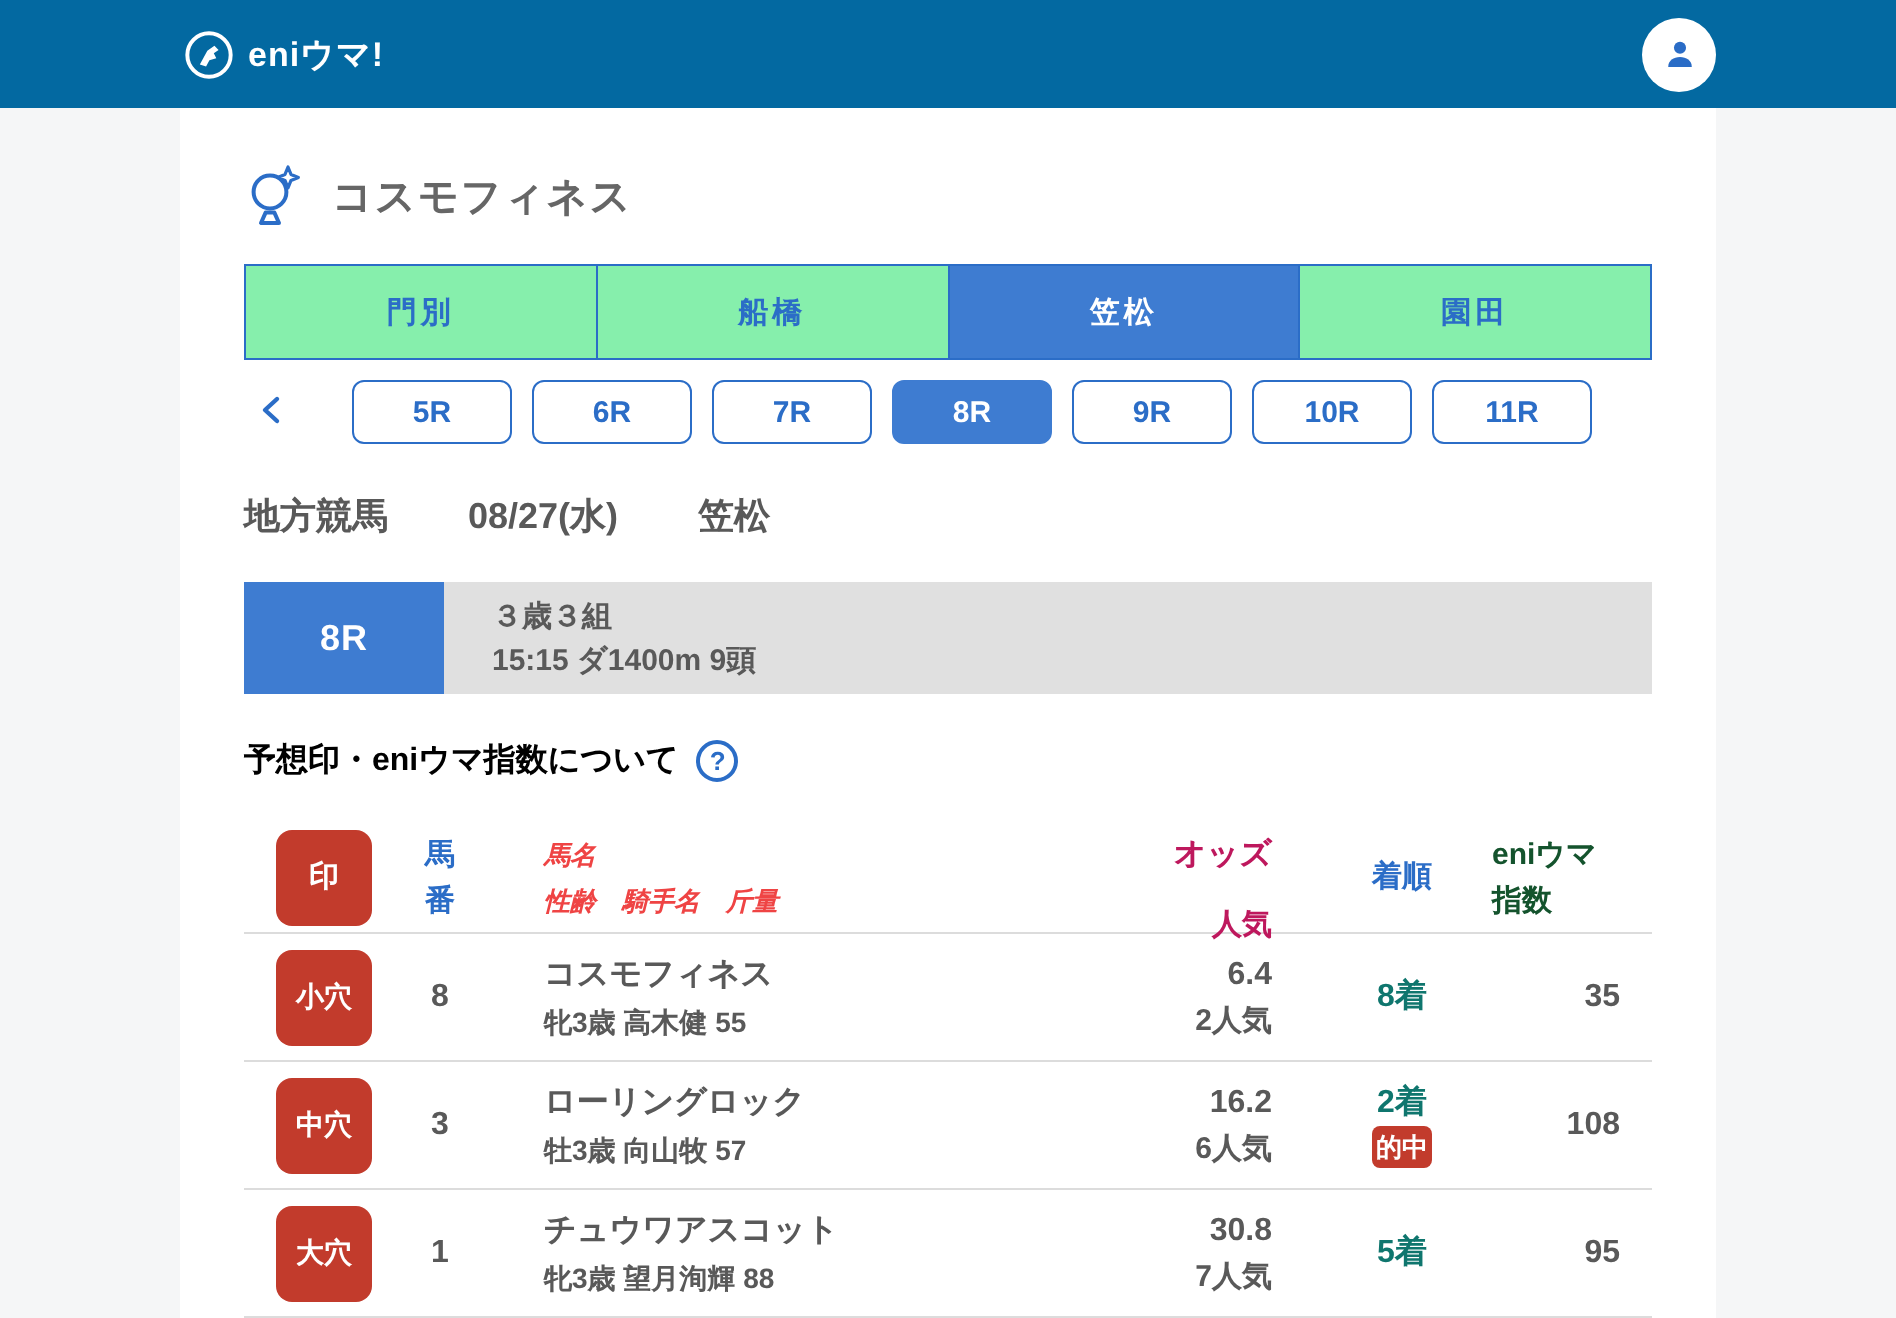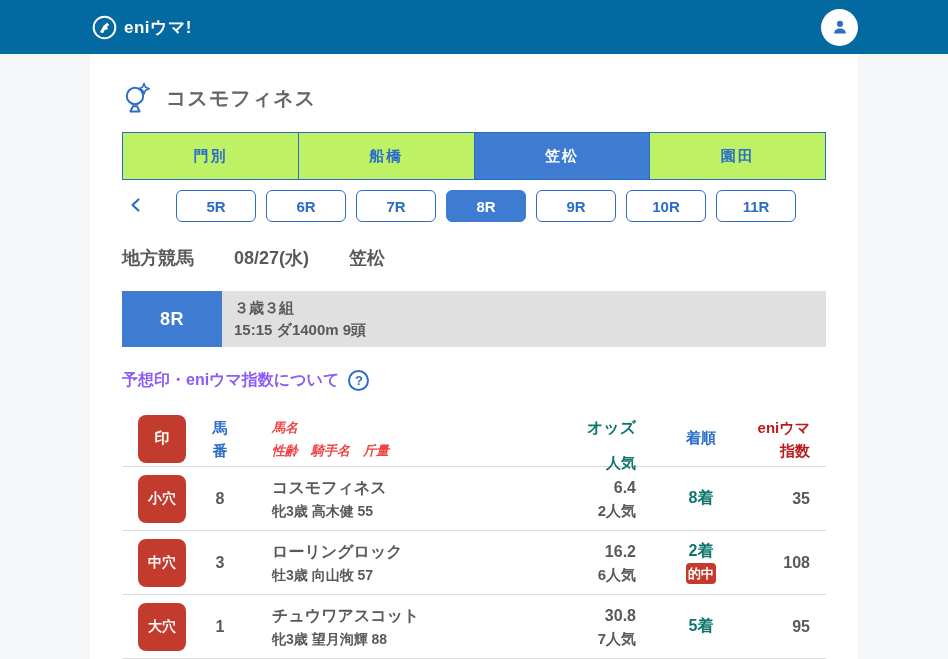--- a/index.html
+++ b/index.html
@@ -19,66 +19,66 @@
   .avatar-btn { width:37px; height:37px; border-radius:50%; background:#fff; border:none; display:flex; align-items:center; justify-content:center; cursor:pointer; padding:0; }
   .avatar-btn svg { width:22px; height:22px; display:block; }
   
   .card { width:768px; height:605px; margin:0 auto; background:#fff; padding:26px 32px 0; }
   
   .title-row { display:flex; align-items:center; gap:14px; height:36px; margin-bottom:16px; }
   .title-row svg { width:30px; height:32px; display:block; }
   .page-title { margin:0; font-size:20px; font-weight:700; color:#666; letter-spacing:1px; }
   
   .venue-tabs { display:flex; border:1px solid #2b6dc7; height:48px; }
-  .venue-tab { flex:1; display:flex; align-items:center; justify-content:center; background:#bef264; color:#2b6dc7;
+  .venue-tab { flex:1; display:flex; align-items:center; justify-content:center; background:#86efac; color:#2b6dc7;
     font-family:inherit; font-size:15px; font-weight:700; border:none; border-left:1px solid #2b6dc7; cursor:pointer; letter-spacing:2px; }
   .venue-tab:first-child { border-left:none; }
   .venue-tab.selected { background:#3e7cd1; color:#fff; }
   
   .race-row { display:flex; align-items:center; margin-top:8px; gap:10px; }
   .race-prev { width:28px; height:36px; display:flex; align-items:center; justify-content:center; background:none; border:none; cursor:pointer; margin-right:16px; padding:0; }
   .race-prev svg { width:16px; height:16px; }
   .race-btn { width:80px; height:32px; border:1px solid #2b6dc7; border-radius:6px; background:#fff; color:#2b6dc7;
     font-family:inherit; font-size:15px; font-weight:700; cursor:pointer; }
   .race-btn.selected { background:#3e7cd1; color:#fff; border-color:#3e7cd1; }
   
   .meta-row { display:flex; gap:40px; margin-top:22px; font-size:18px; font-weight:700; color:#595959; }
   
   .race-banner { display:flex; height:56px; margin-top:21px; }
   .race-no { width:100px; background:#3e7cd1; color:#fff; font-size:18px; font-weight:700; display:flex; align-items:center; justify-content:center; letter-spacing:.5px; }
-  .race-info { flex:1; background:#e0e0e0; display:flex; flex-direction:column; justify-content:center; padding-left:12px; gap:3px; }
+  .race-info { flex:1; background:#e0e0e0; display:flex; flex-direction:column; justify-content:center; padding-left:24px; gap:3px; }
   .race-info span { font-size:15px; font-weight:700; color:#595959; }
   
   .info-link { display:flex; align-items:center; gap:9px; margin-top:23px; cursor:pointer; width:fit-content; }
-  .info-link-label { font-size:16px; font-weight:700; color:#8b5cf6; }
+  .info-link-label { font-size:16px; font-weight:700; color:#000000; }
   .help-icon { width:21px; height:21px; border:2px solid #2b6dc7; border-radius:50%; color:#2b6dc7; font-size:13px; font-weight:700;
     display:flex; align-items:center; justify-content:center; line-height:1; }
   
   .pred-table { margin-top:12px; }
   .trow { display:grid; grid-template-columns:66px 64px 1fr 120px 90px 80px; align-items:center; height:64px; border-bottom:1px solid #dcdcdc; }
   .thead { color:#2b6dc7; }
   .thead .two-line div { font-size:15px; font-weight:700; line-height:23px; }
   .c-mark { padding-left:16px; }
   .mark-badge { width:48px; height:48px; background:#c23b2c; color:#fff; border-radius:8px; display:flex; align-items:center; justify-content:center; font-size:14px; font-weight:700; }
   .c-num { text-align:center; font-size:16px; font-weight:700; color:#595959; }
   .thead .c-num { color:#2b6dc7; }
   .c-name { padding-left:20px; }
   .name-l1 { font-size:16px; font-weight:700; color:#595959; line-height:25px; }
   .name-l2 { font-size:14px; font-weight:700; color:#595959; line-height:22px; }
   .thead .name-l1, .thead .name-l2 { color:#ef4444; font-size:13px;font-style:italic; }
   .c-odds { text-align:right; padding-right:20px; }
   .odds-l1 { font-size:16px; font-weight:700; color:#595959; line-height:25px; }
   .odds-l2 { font-size:15px; font-weight:700; color:#595959; line-height:22px; }
-  .thead .odds-l1, .thead .odds-l2 { color:#0f766e;margin-top:12px; }
+  .thead .odds-l1, .thead .odds-l2 { color:#be185d;margin-top:12px; }
   .c-result { display:flex; flex-direction:column; align-items:center; justify-content:center; gap:1px; }
   .thead .c-result { font-size:15px; font-weight:700; color:#2b6dc7; }
   .result-text { color:#0f766e; font-size:16px; font-weight:700; }
   .hit-badge { background:#c23b2c; color:#fff; font-size:13px; font-weight:700; padding:3px 2px; border-radius:4px; line-height:1.2; }
   .c-index { text-align:right; padding-right:16px; font-size:16px; font-weight:700; color:#595959; }
-  .thead .c-index { text-align:right; color:#b91c1c; }
+  .thead .c-index { text-align:left; color:#14532d; }
 </style>
 </head>
 <body>
 
 <header class="app-header">
   <div class="header-inner">
     <button class="logo">
       <span class="logo-icon">
         <svg viewBox="0 0 24 24">
             <circle cx="12" cy="12" r="10.4" fill="none" stroke="#ffffff" stroke-width="1.9"></circle>

